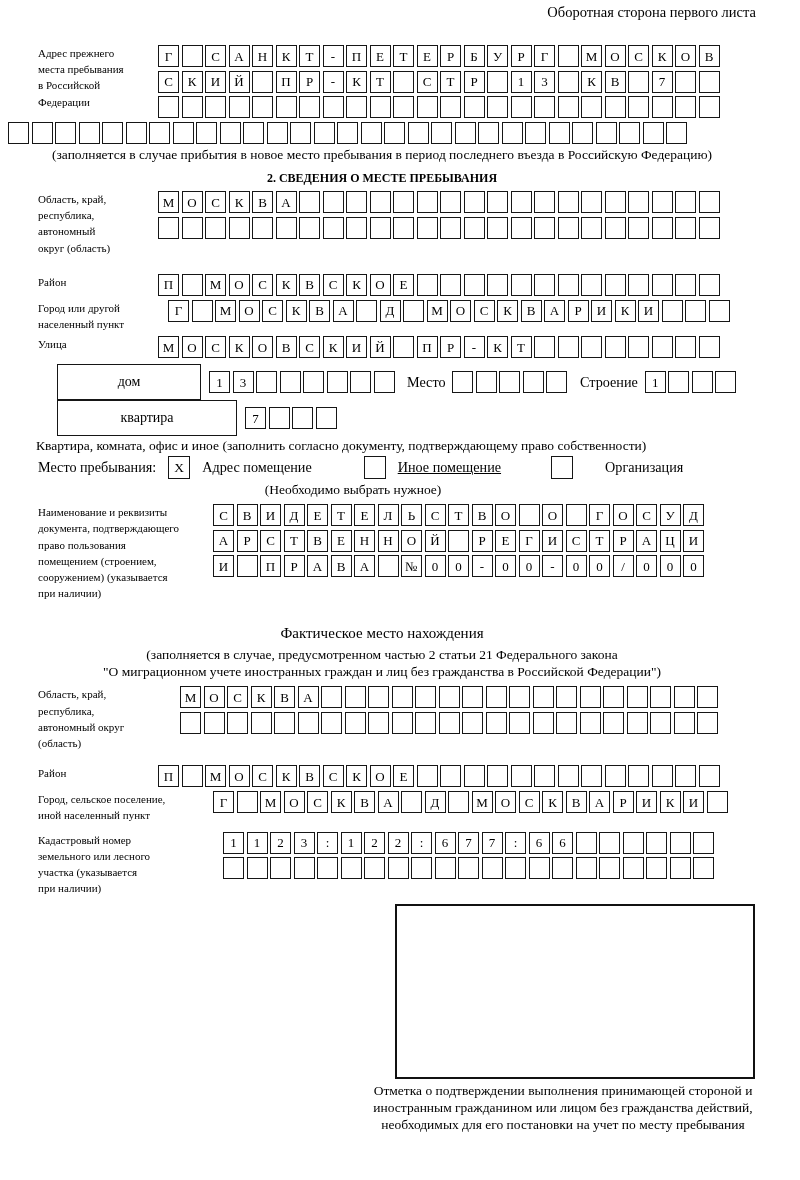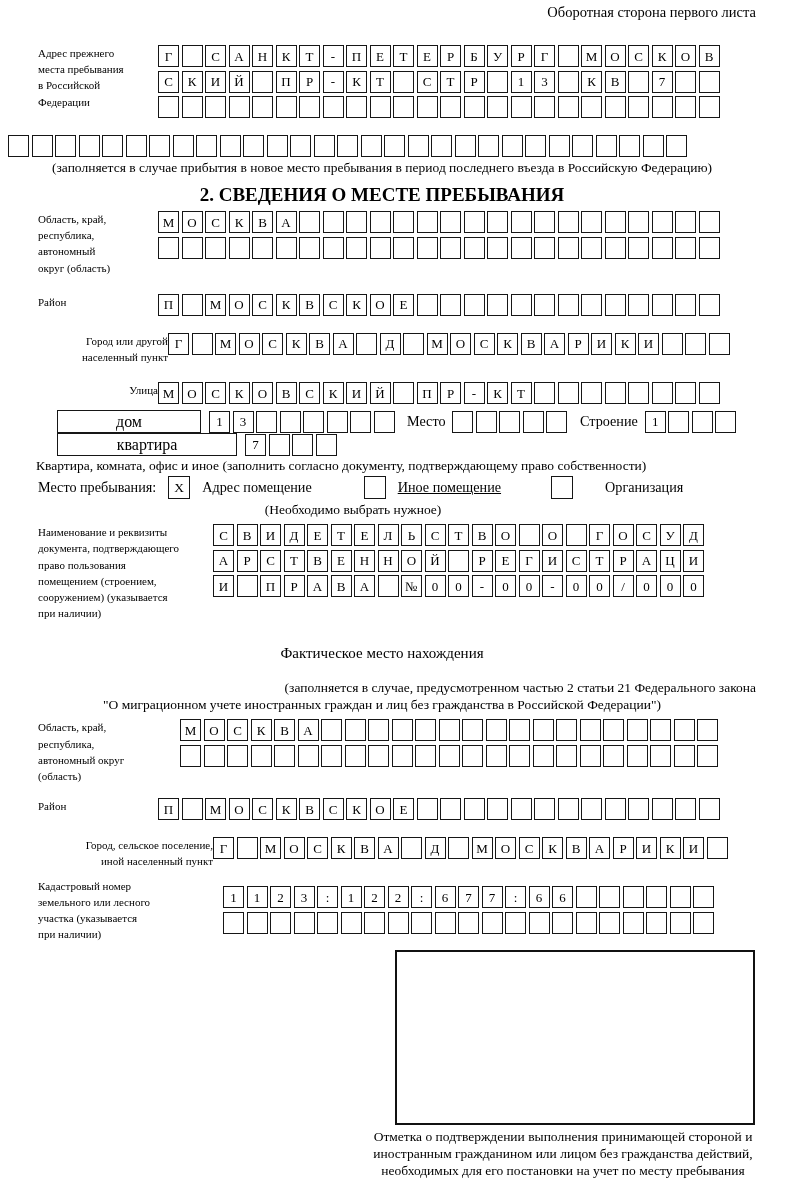--- a/index.html
+++ b/index.html
@@ -10,28 +10,28 @@
 
   .field{display:flex;align-items:flex-start;}
   .f-label{white-space:pre-line;font-size:11px;line-height:16.2px;flex-shrink:0;padding-left:30px;box-sizing:border-box;}
   .lw150{width:150px;} .lw160{width:160px;} .lw172{width:172px;} .lw205{width:205px;} .lw215{width:215px;}
   .rows{display:flex;flex-direction:column;gap:3.5px;}
   .boxrow{display:flex;}
   .cell{width:19px;height:20px;border:1.6px solid #161616;margin-right:2.5px;display:flex;align-items:center;justify-content:center;font-size:13px;line-height:13px;}
   .caption{font-size:13.5px;line-height:17px;}
   .caption-center{text-align:center;}
   .cap-left{margin-left:28px;margin-top:1px;margin-bottom:2px;}
-  .section-title{margin:8px 0 5px;text-align:center;font-weight:bold;font-size:19px;}
+  .section-title{margin:8px 0 5px;text-align:center;font-weight:bold;font-size:12px;}
   .sub-title{margin-top:24px;text-align:center;font-weight:normal;font-size:15px;}
 
   .mt24{margin-top:24px;} .mt18{margin-top:18px;} .mt14{margin-top:14px;}
-  .mt8{margin-top:8px;align-items:center;} .mt6{margin-top:6px;} .mt4{margin-top:17px;text-align:right;} .mt2{margin-top:2px;}
+  .mt8{margin-top:8px;} .mt6{margin-top:6px;} .mt4{margin-top:4px;} .mt2{margin-top:2px;}
 
   .inline-row{display:flex;align-items:center;}
-  .labelbox{box-sizing:border-box;height:23px;border:1.6px solid #161616;display:flex;align-items:center;justify-content:center;font-size:16px;flex-shrink:0;}
+  .labelbox{box-sizing:border-box;height:36px;border:1.6px solid #161616;display:flex;align-items:center;justify-content:center;font-size:14px;flex-shrink:0;}
   .dom-box{width:144px;margin-left:49px;}
   .kv-box{width:180px;margin-left:49px;}
   .gap8{margin-left:8px;}
   .inline-label{font-size:14.2px;margin:0 7px 0 10px;white-space:nowrap;}
 
   .stay-row{display:flex;align-items:center;font-size:14.2px;text-align:center;}
   .stay-label{padding-left:30px;}
   .checkbox{box-sizing:border-box;width:22px;height:23px;border:1.6px solid #161616;display:flex;align-items:center;justify-content:center;font-size:13.5px;flex-shrink:0;}
   .cb1{margin-left:12px;} .opt1{margin-left:12px;} .cb2{margin-left:52px;} .opt2{margin-left:12px;text-decoration:underline;}
   .cb3{margin-left:50px;} .opt3{margin-left:32px;}

